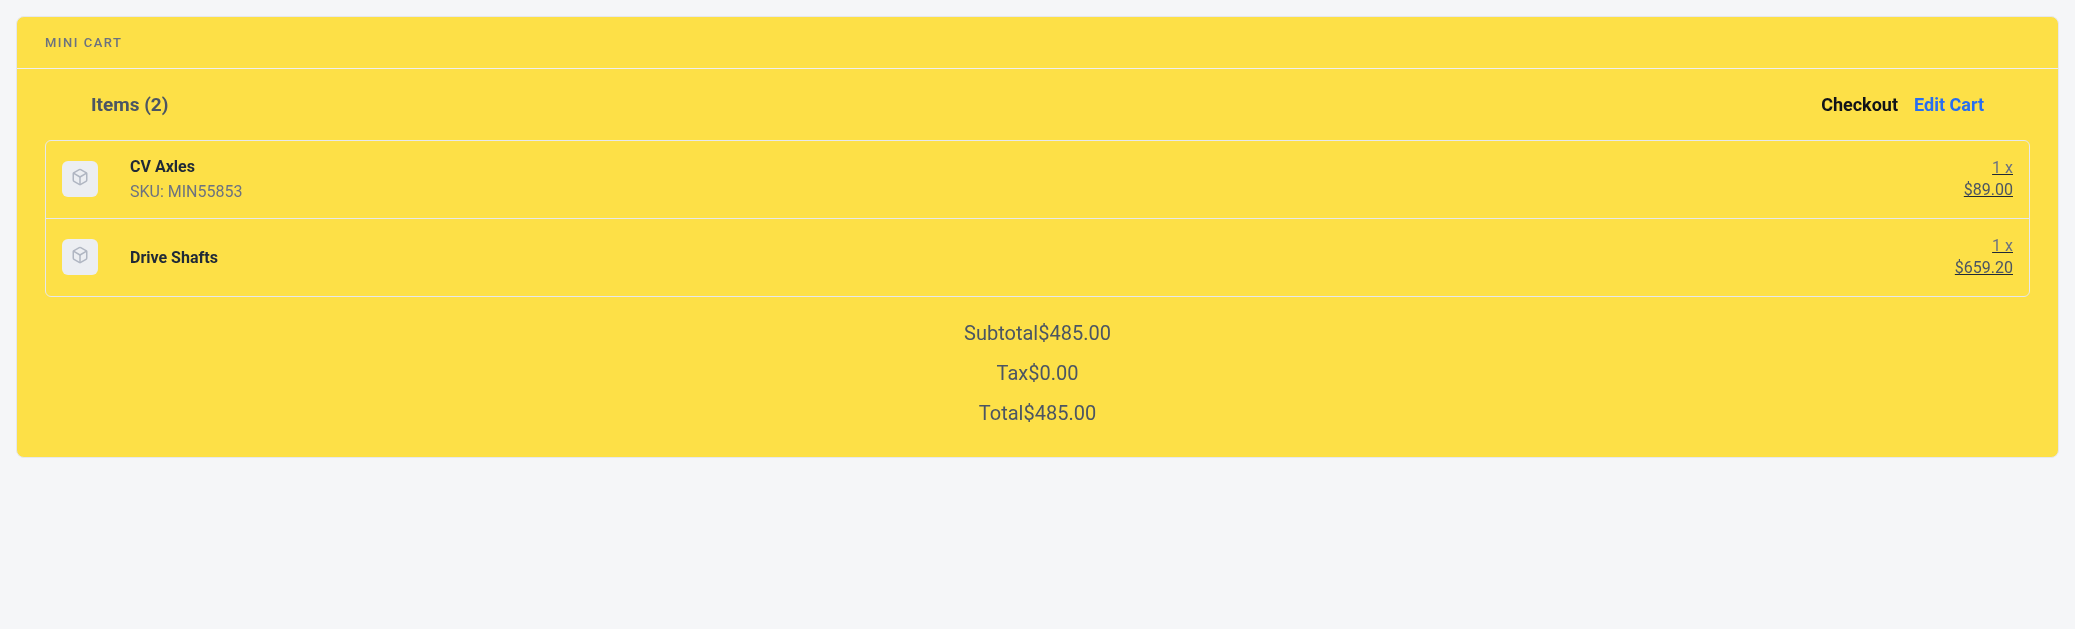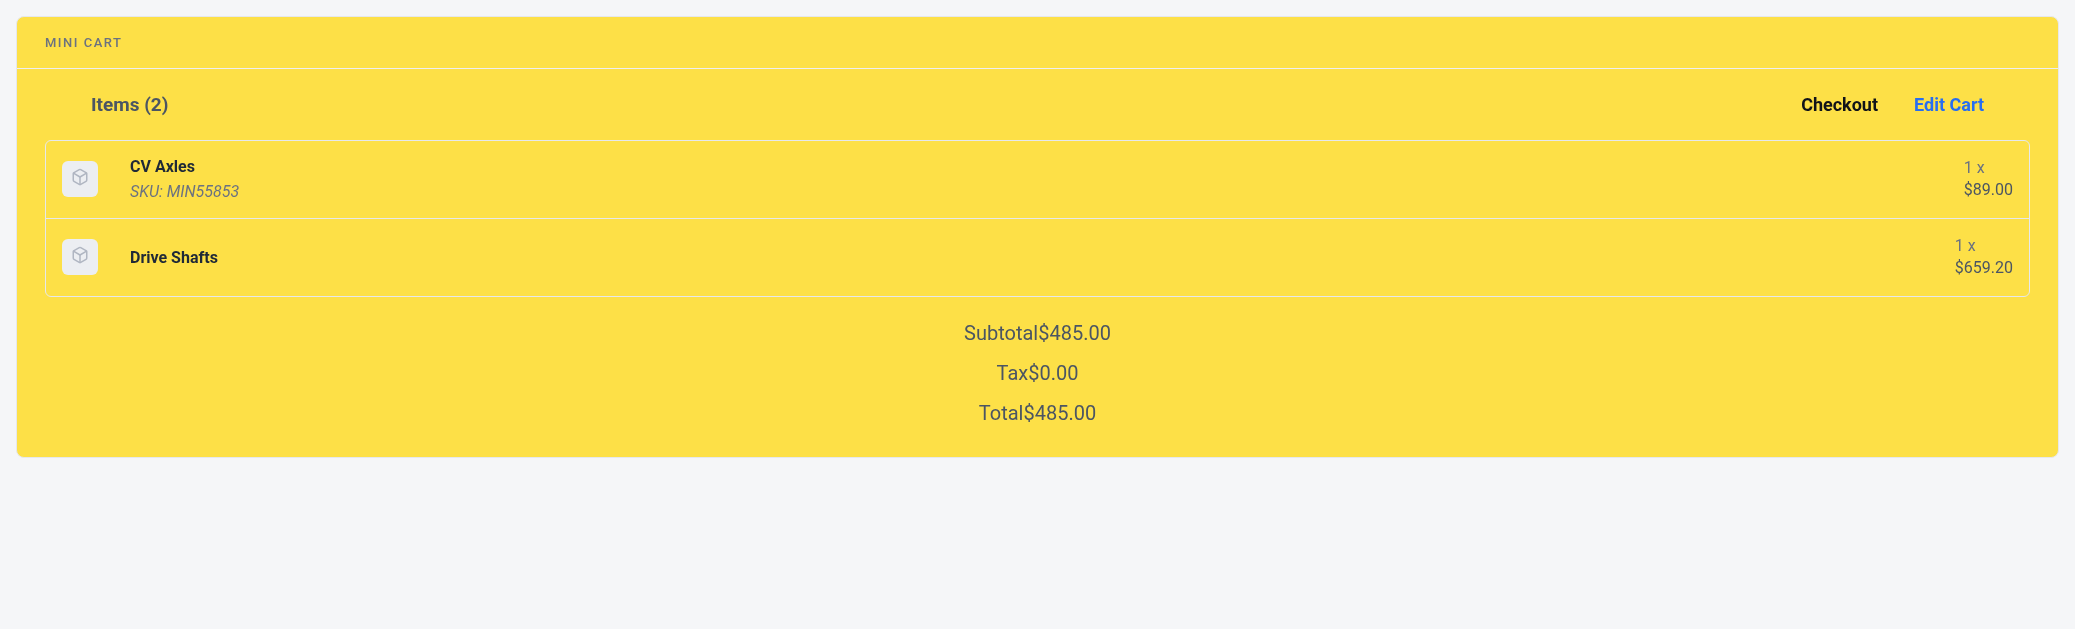--- a/index.html
+++ b/index.html
@@ -38,21 +38,21 @@
       padding: 6px 46px 24px;
     }
     .items-count {
       font-size: 19px;
       font-weight: 700;
       color: #4b5563;
     }
     .header-actions {
       display: flex;
       align-items: flex-end;
-      gap: 36px;
+      gap: 16px;
       margin-left: 16px;
     }
     .action-link {
       font-size: 18px;
       font-weight: 700;
       cursor: pointer;
       text-decoration: none;
     }
     .action-checkout {
       color: #111319;
@@ -97,25 +97,25 @@
     }
     .item-name {
       font-weight: 700;
       color: #1f2937;
       font-size: 16px;
     }
     .item-sku {
       color: #6b7280;
       font-size: 16px;
       margin-top: 6px;
-      font-style: italic;
     }
     .item-right {
-      text-align: left;
+      text-align: right;
       line-height: 1.4;
+      text-decoration: underline;
     }
     .item-qty {
       color: #6b7280;
       font-size: 16px;
     }
     .item-price {
       color: #4b5563;
       font-size: 16px;
     }
     .summary {

